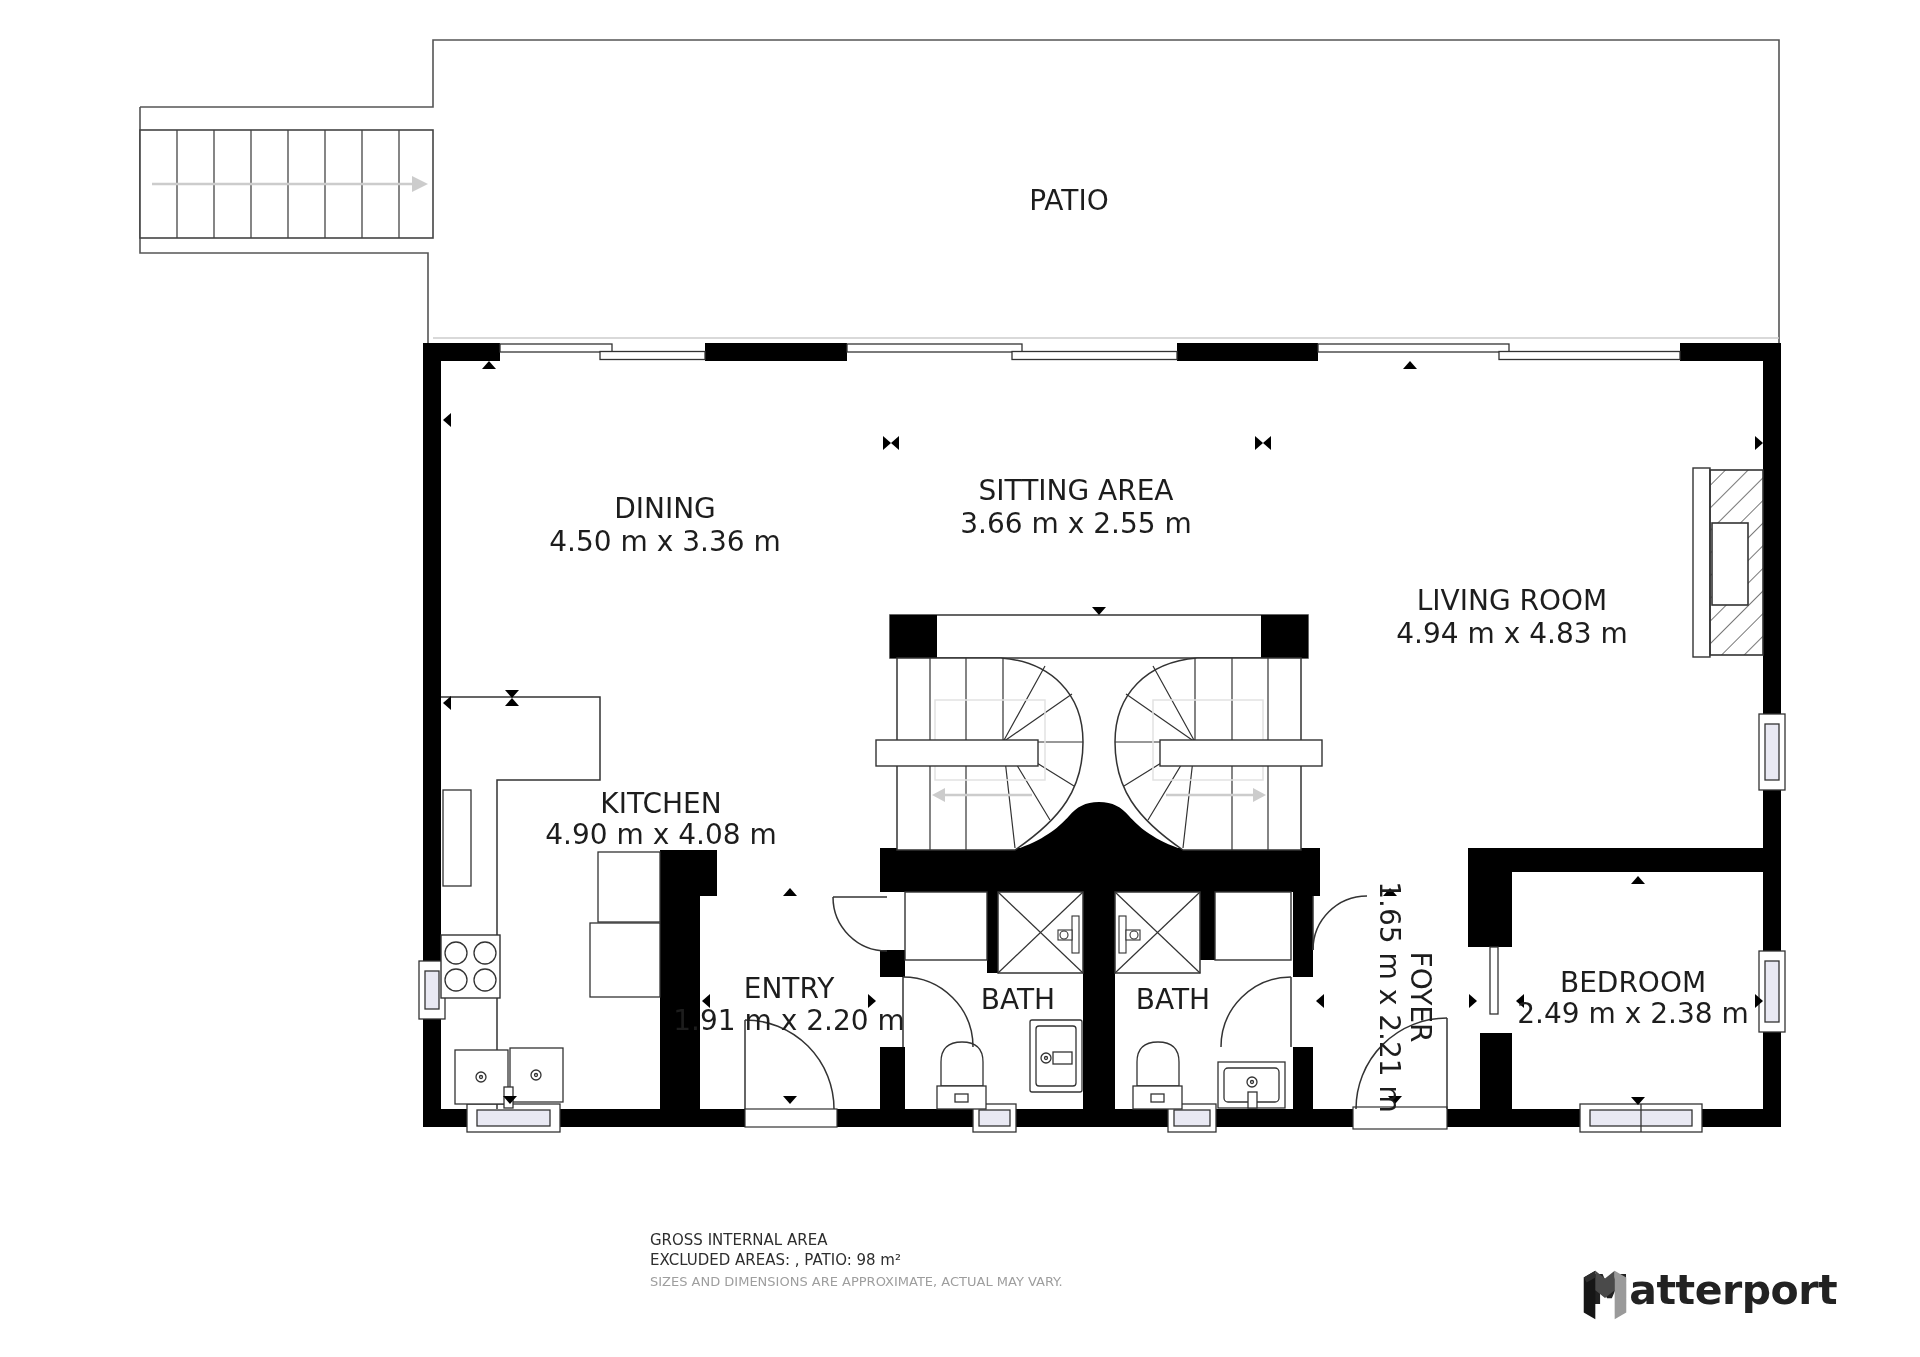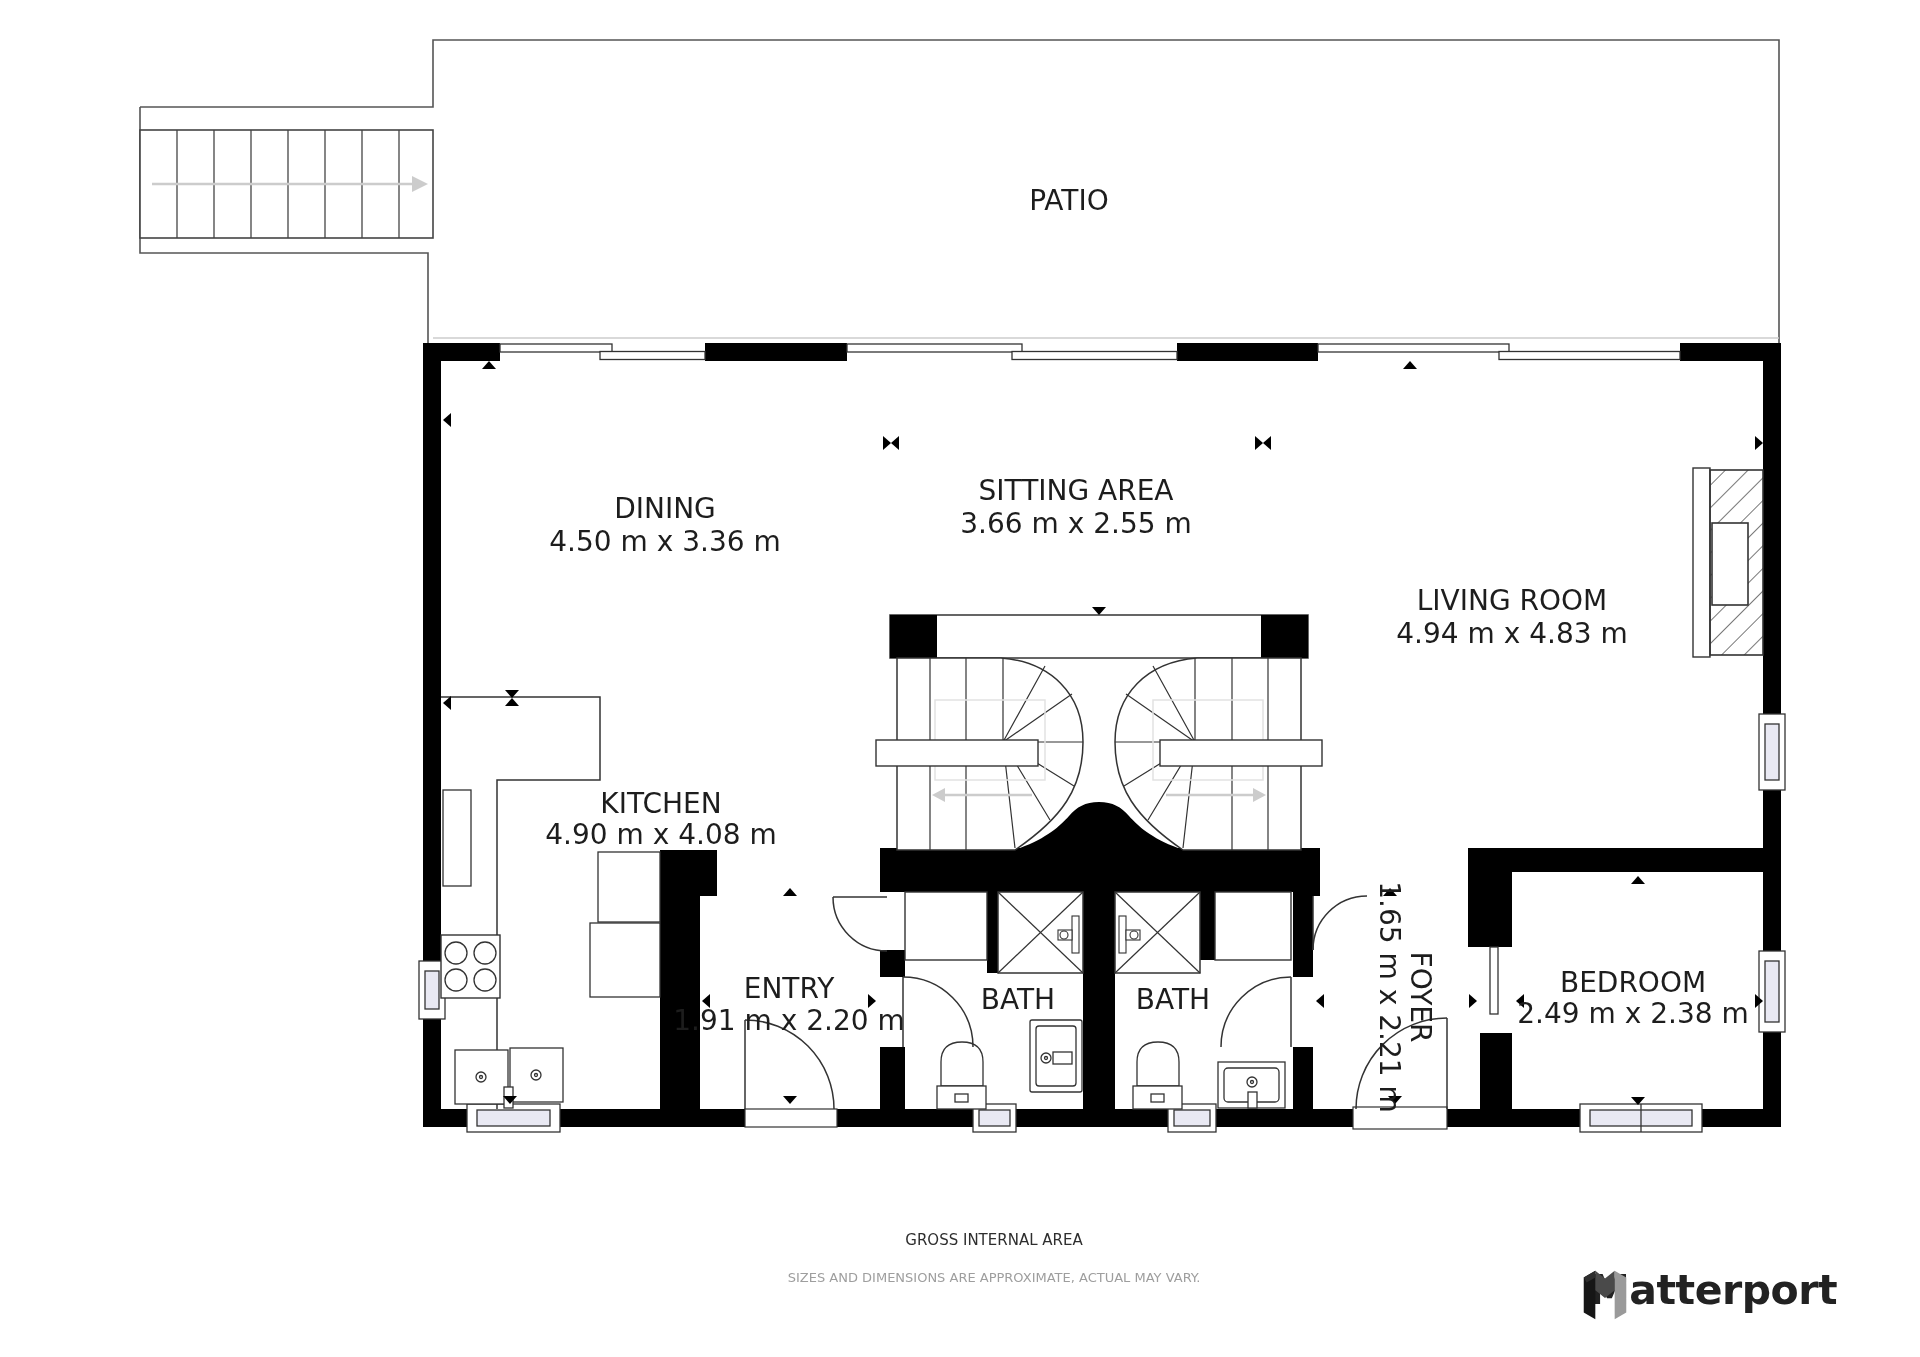--- a/index.html
+++ b/index.html
@@ -1,22 +1,22 @@
 <!DOCTYPE html>
 <html><head>
 <meta charset="utf-8">
 <style>
   html,body{margin:0;padding:0;background:#fff;}
   .stage{position:relative;width:1848px;height:1357px;background:#ffffff;overflow:hidden;
          font-family:"DejaVu Sans","Liberation Sans",sans-serif;}
   svg{position:absolute;left:0;top:0;}
   svg text{font-family:"DejaVu Sans","Liberation Sans",sans-serif;font-size:28px;fill:#1d1d1d;}
-  .footer{position:absolute;left:694px;top:1230px;width:600px;text-align:center;
+  .footer{position:absolute;left:650px;top:1230px;width:600px;
           color:#2e2e2e;font-size:15px;line-height:20px;}
-  .footer .muted{color:#9e9e9e;font-size:13px;margin-top:18px;}
+  .footer .muted{color:#9e9e9e;font-size:13px;margin-top:2px;}
   .brand{position:absolute;left:1576px;top:1266px;display:flex;align-items:center;}
   .brand .word{font-size:41px;font-weight:bold;color:#222;margin-left:13px;letter-spacing:-0.5px;}
 </style>
 </head>
 <body>
 
 <div class="stage">
 
 <svg width="1920" height="1357" viewBox="0 0 1920 1357">
   <defs>
@@ -309,20 +309,21 @@
     <text x="1173" y="999">BATH</text>
     <text x="1420" y="997" transform="rotate(90 1420 997)">FOYER</text>
     <text x="1389" y="997" transform="rotate(90 1389 997)">1.65 m x 2.21 m</text>
     <text x="1633" y="982">BEDROOM</text>
     <text x="1633" y="1013">2.49 m x 2.38 m</text>
   </g>
 </svg>
 
 <div class="footer">
   <div>GROSS INTERNAL AREA</div>
+  <div>EXCLUDED AREAS: , PATIO: 98 m²</div>
   <div class="muted">SIZES AND DIMENSIONS ARE APPROXIMATE, ACTUAL MAY VARY.</div>
 </div>
 
 <div class="brand">
   <svg width="58" height="58" viewBox="0 0 60 60">
     <polygon points="8,12 20,5 20,55 8,48" fill="#161616"></polygon>
     <polygon points="20,5 30,13 40,5 40,25 30,33 20,25" fill="#4a4a4a"></polygon>
     <polygon points="40,5 52,12 52,48 40,55" fill="#9a9a9a"></polygon>
     <polygon points="8,12 20,5 20,12 11,17" fill="#2e2e2e"></polygon>
   </svg>

